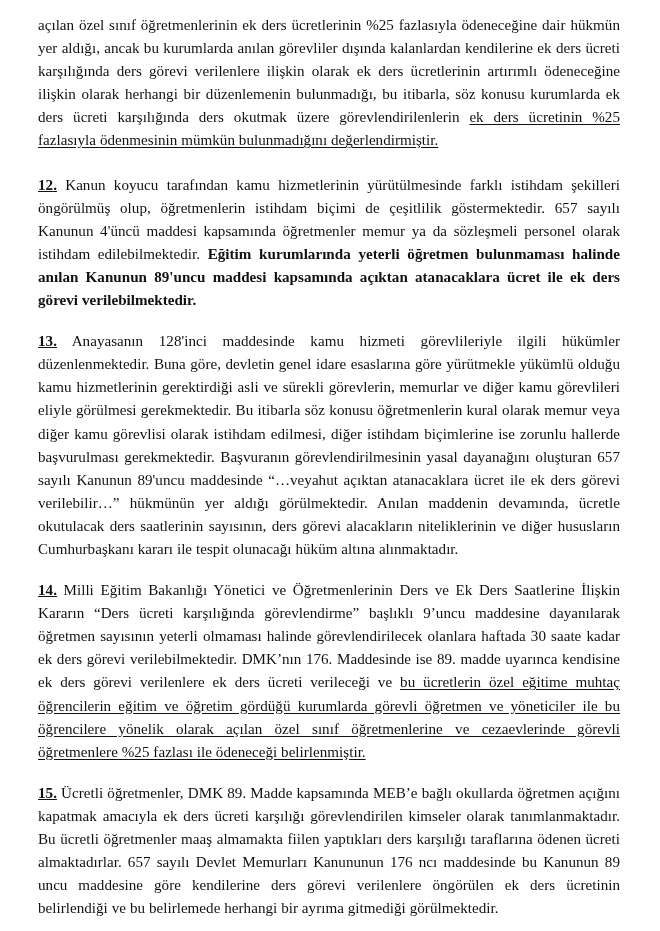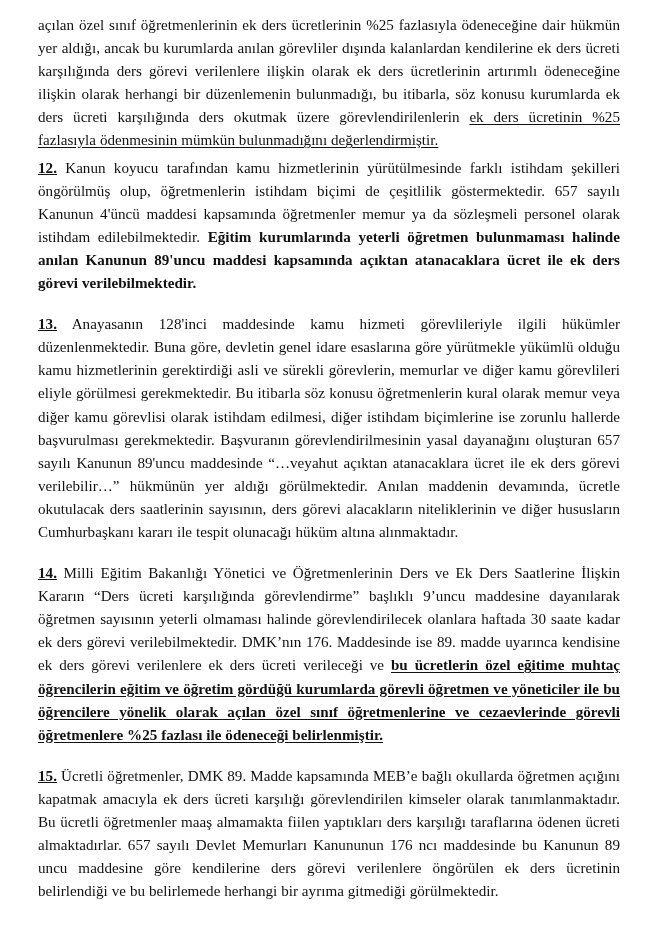--- a/index.html
+++ b/index.html
@@ -26,28 +26,28 @@
     text-align: justify;
     font-size: 15.1px;
     line-height: 23.1px;
     margin: 0 0 18px 0;
     text-justify: inter-word;
     word-spacing: 0.1px;
     letter-spacing: 0.02px;
     color: #111111;
   }
   .para:last-child { margin-bottom: 12px; }
-  .para.first { margin-bottom: 4px; }
+  .para.first { margin-bottom: 21px; }
   .num {
     font-weight: bold;
     text-decoration: underline;
   }
   .b { font-weight: bold; }
   .u { text-decoration: underline; text-underline-offset: 2px; }
-  .bu { font-weight: bold; text-decoration: underline; text-underline-offset: 2px; }
+  .bu { font-weight: normal; text-decoration: underline; text-underline-offset: 2px; }
   
   #page { -webkit-font-smoothing: none; }
 </style>
 </head>
 <body>
 
 <div id="page">
 
   <p class="para first">
     <span>açılan özel sınıf öğretmenlerinin ek ders ücretlerinin %25 fazlasıyla ödeneceğine dair hükmün yer aldığı, ancak bu kurumlarda anılan görevliler dışında kalanlardan kendilerine ek ders ücreti karşılığında ders görevi verilenlere ilişkin olarak ek ders ücretlerinin artırımlı ödeneceğine ilişkin olarak herhangi bir düzenlemenin bulunmadığı, bu itibarla, söz konusu kurumlarda ek ders ücreti karşılığında ders okutmak üzere görevlendirilenlerin </span><span class="u">ek ders ücretinin %25 fazlasıyla ödenmesinin mümkün bulunmadığını değerlendirmiştir.</span>

